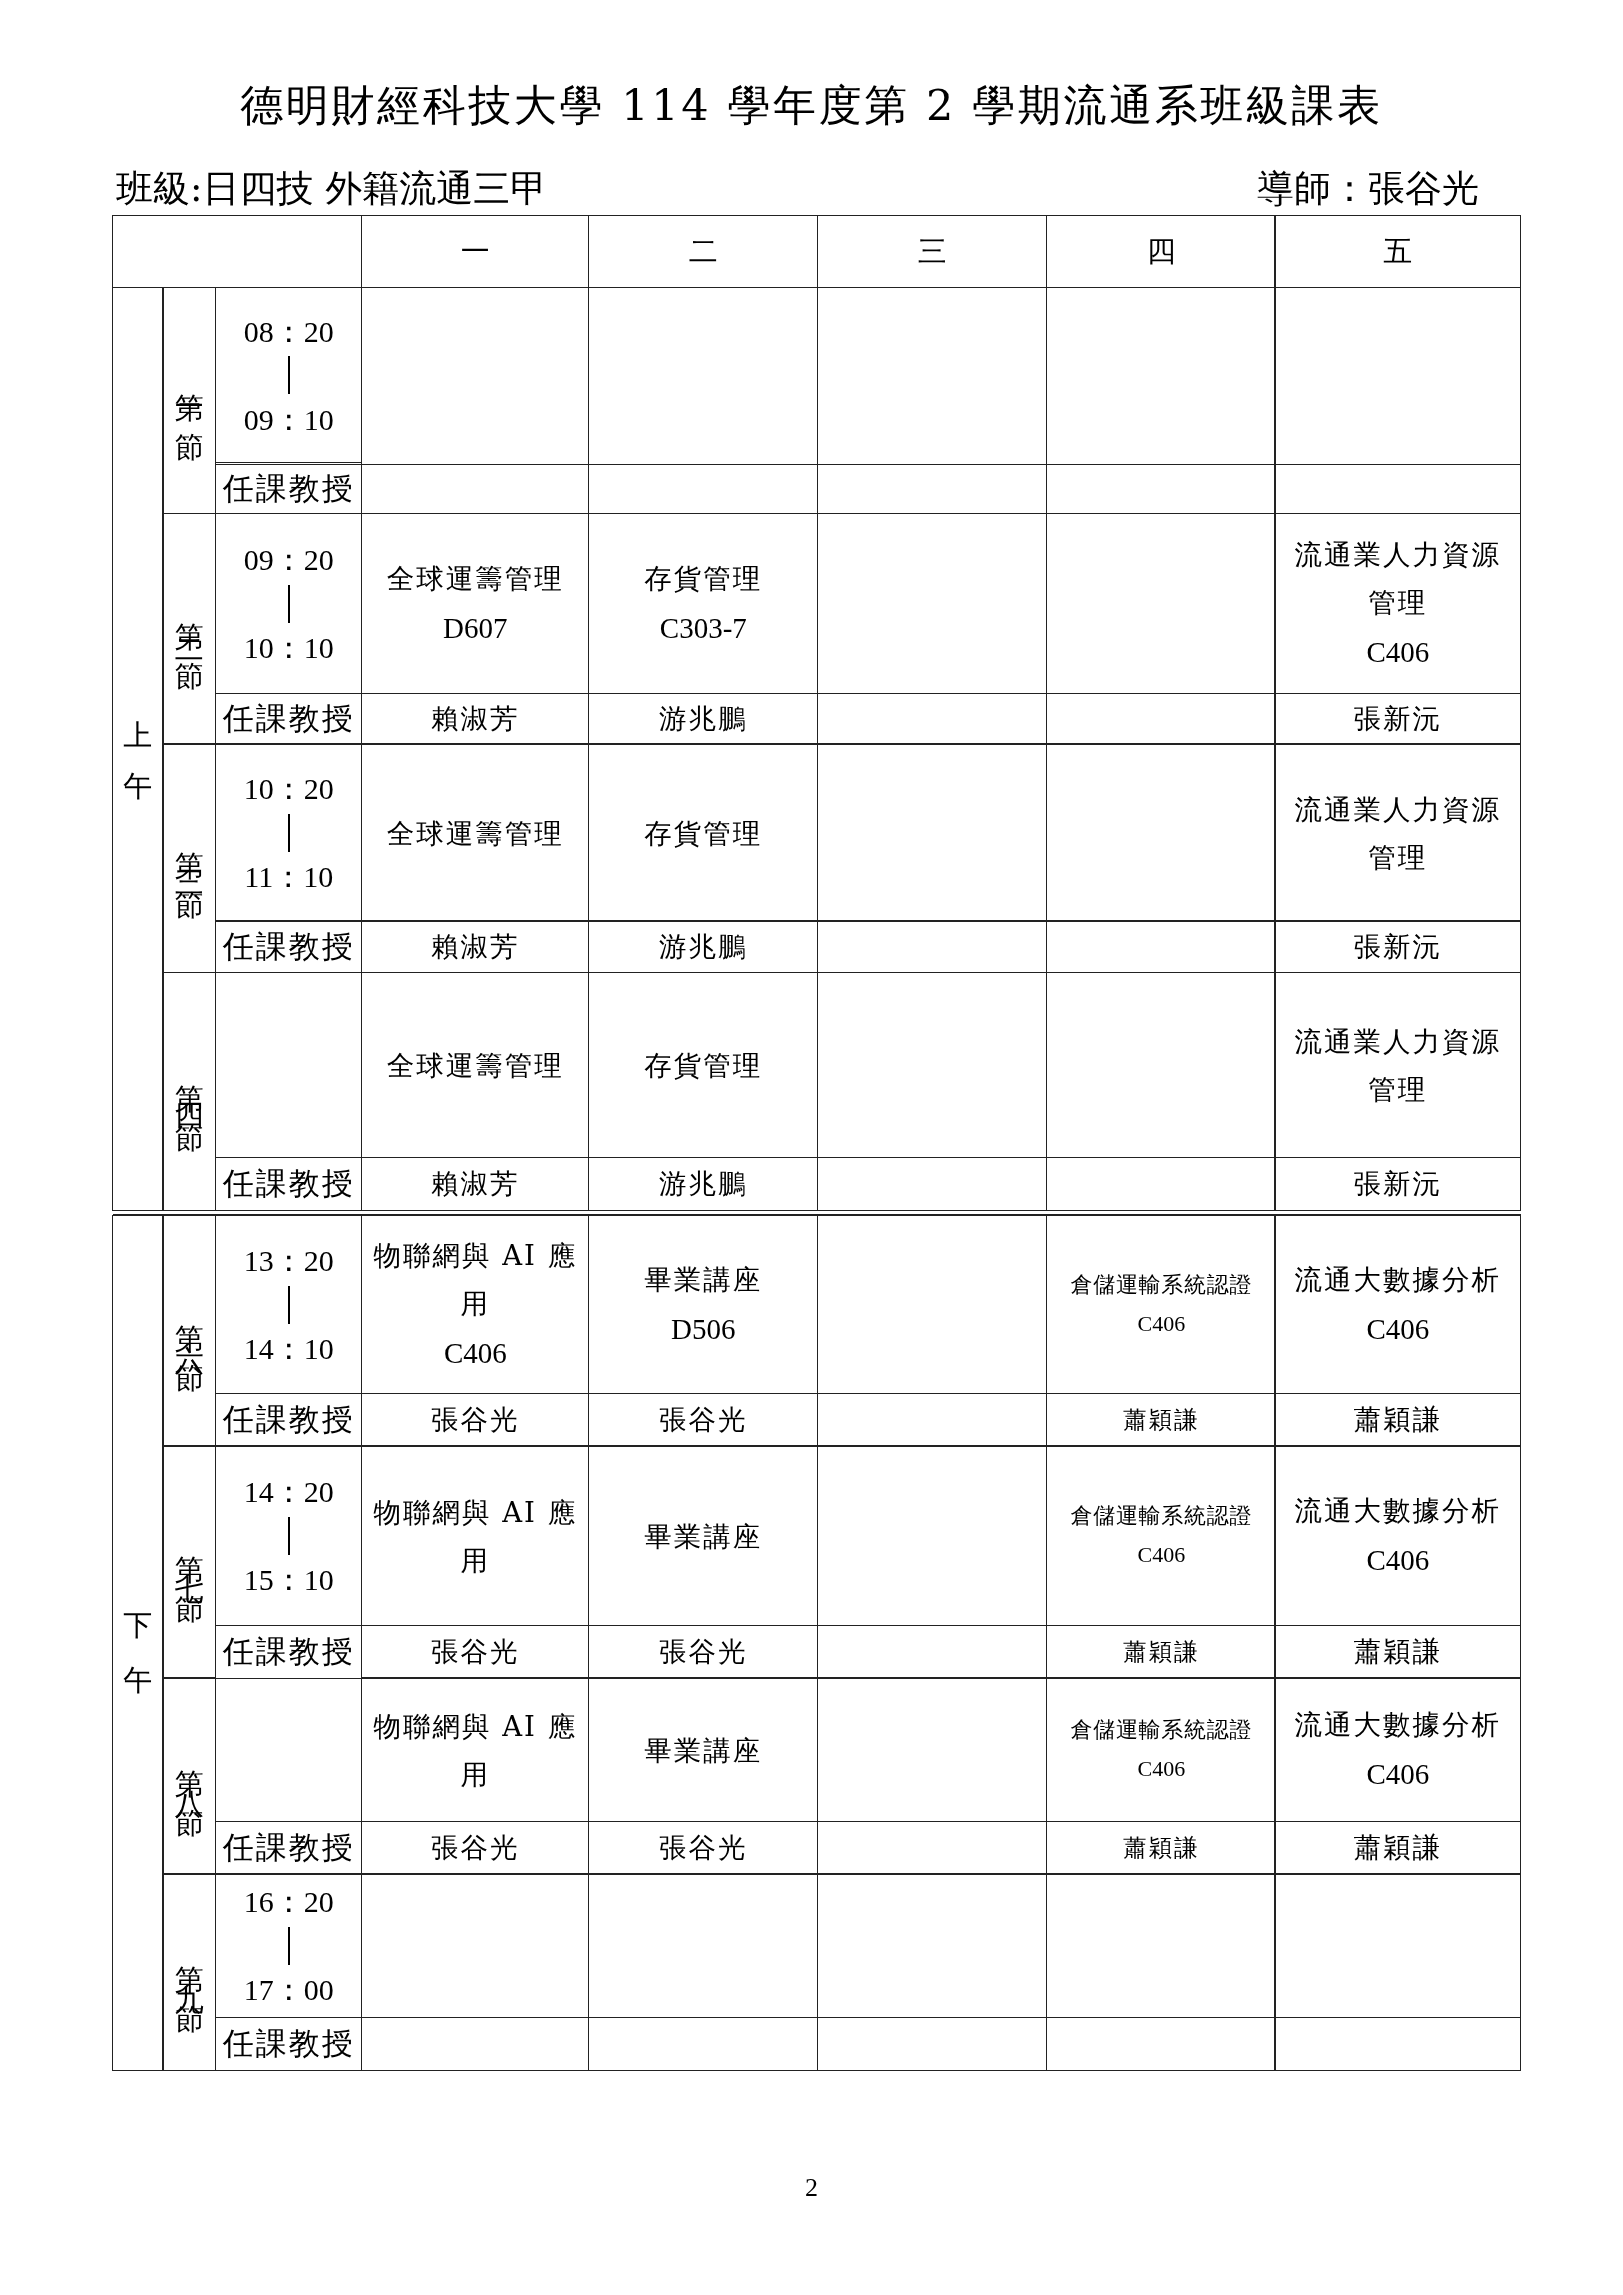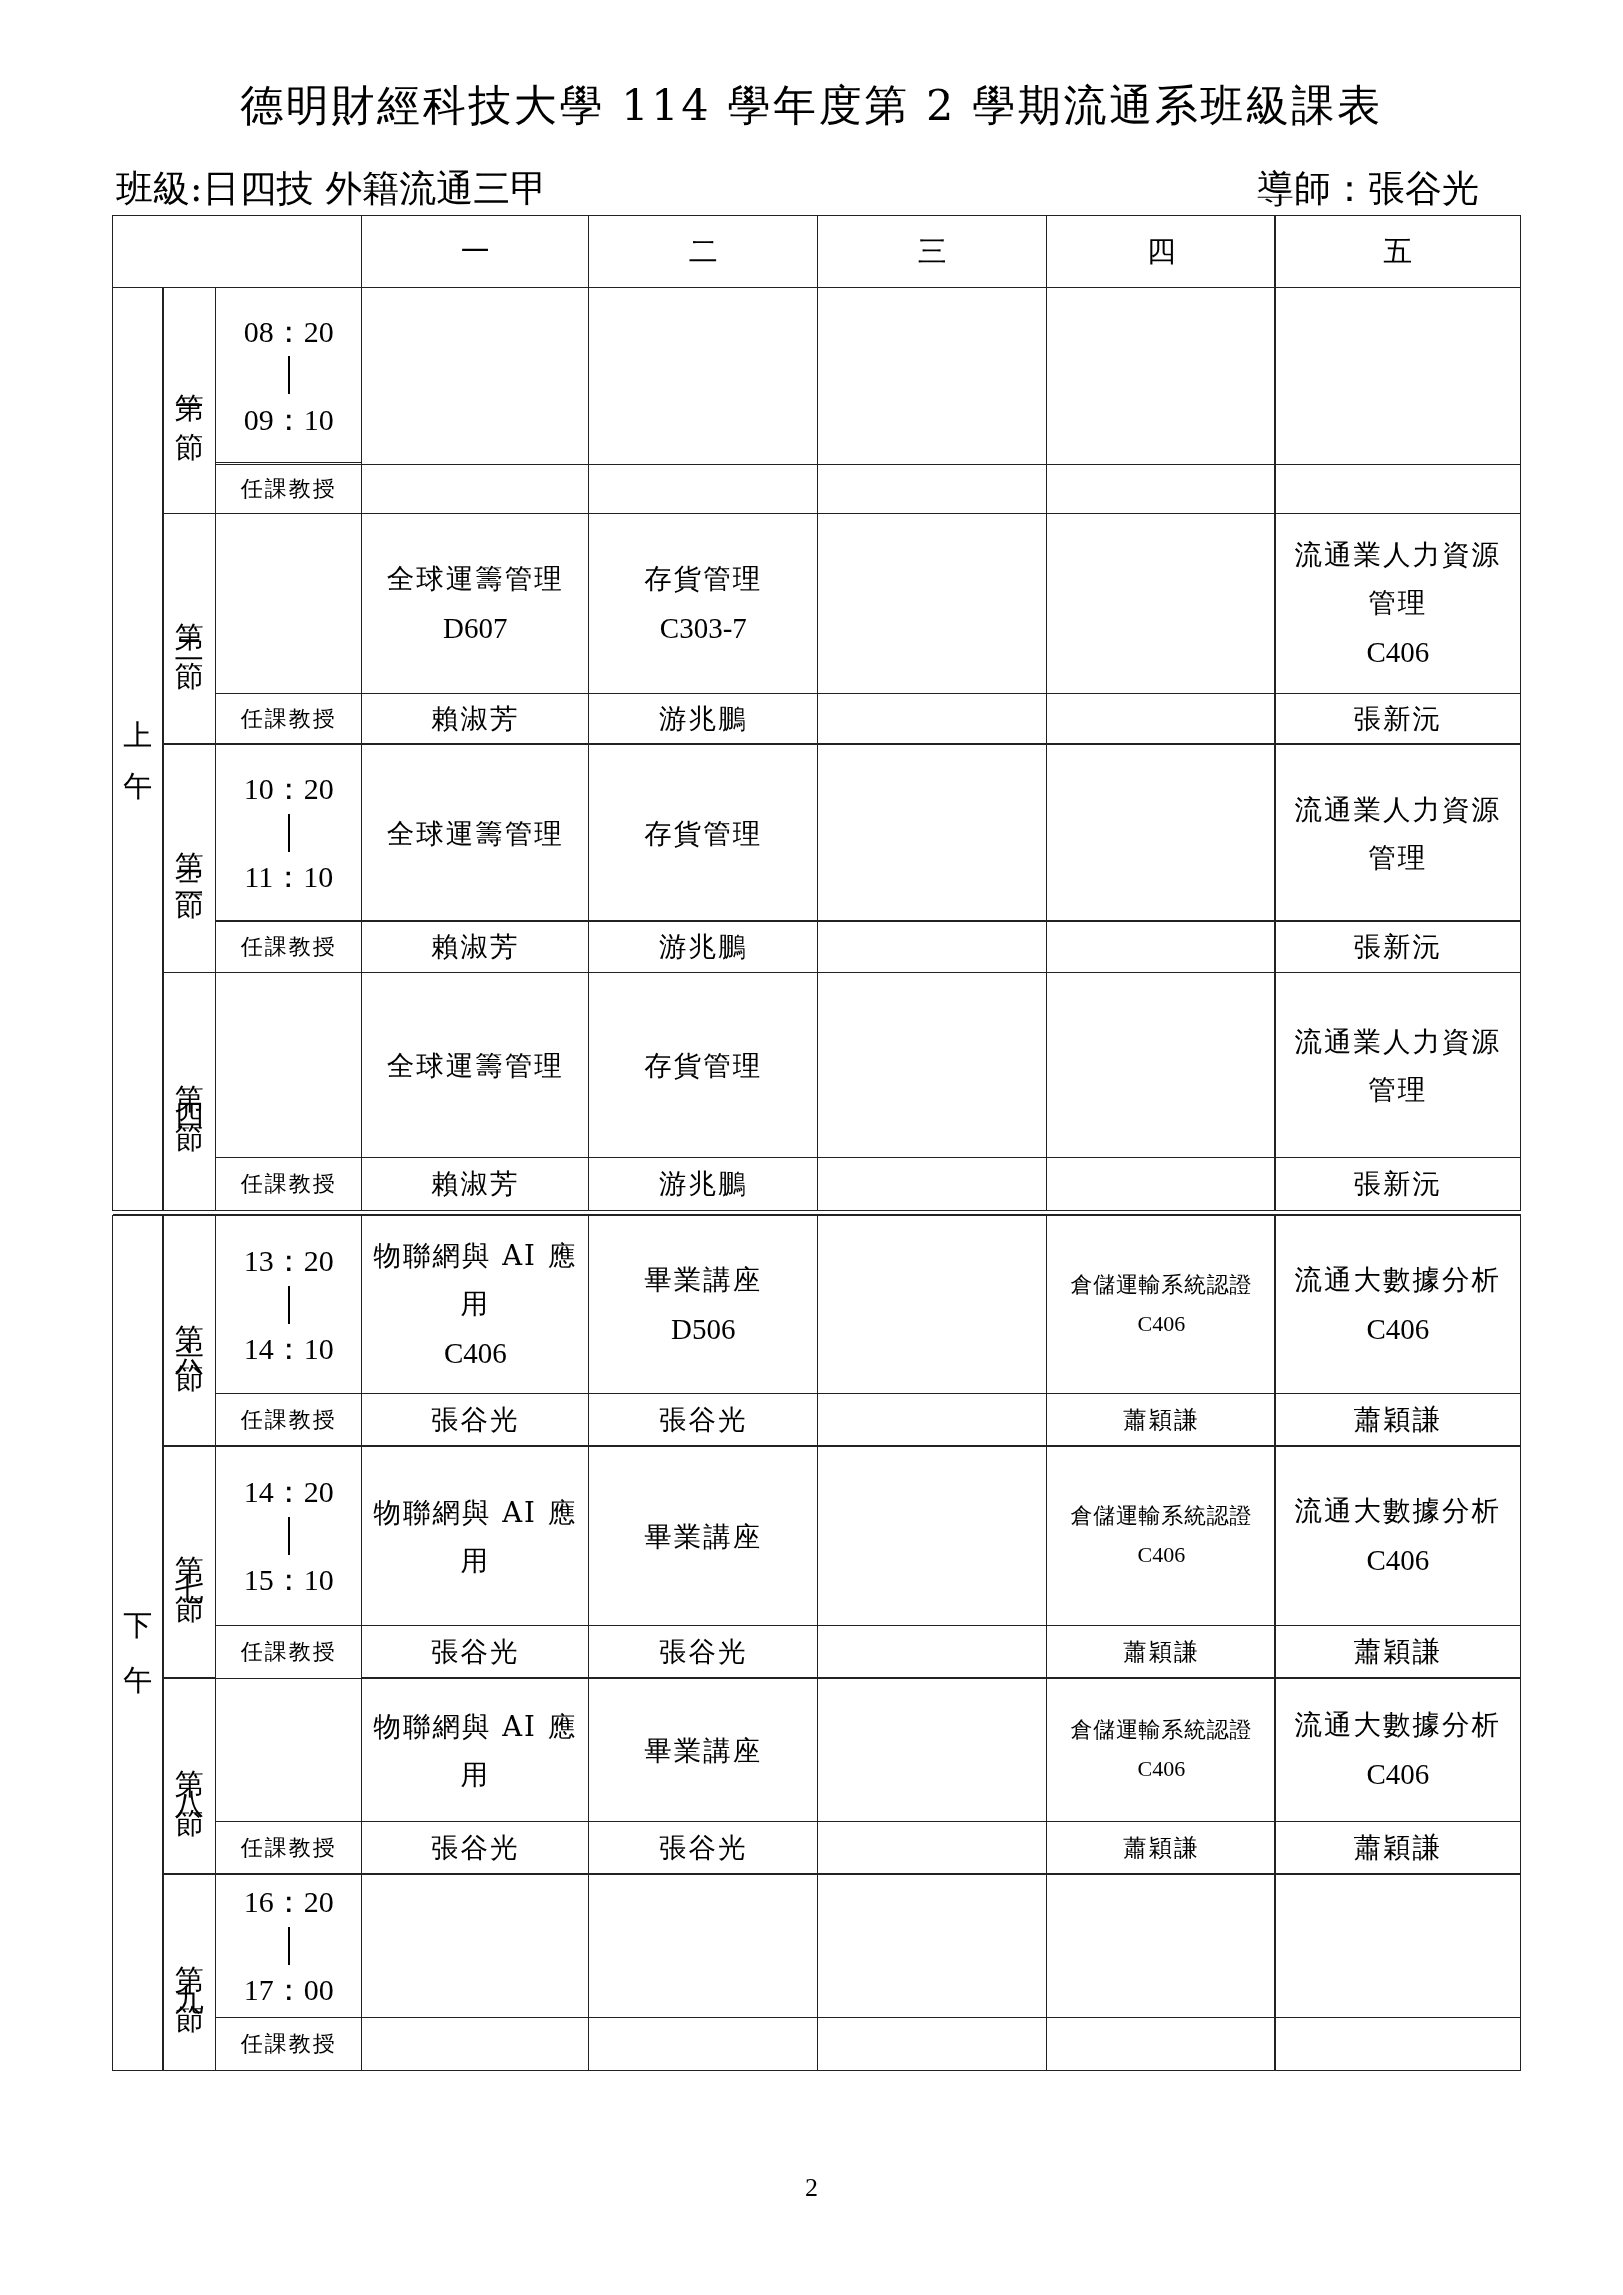--- a/index.html
+++ b/index.html
@@ -9,21 +9,21 @@
            font-size:43px; letter-spacing:2.6px; font-family:"DejaVu Serif",serif; }
   .classinfo { position:absolute; left:116px; top:164px; font-size:37px; font-family:"DejaVu Serif",serif; }
   .mentor { position:absolute; right:144px; top:164px; font-size:37px; font-family:"DejaVu Serif",serif; }
   .grid { position:absolute; left:113px; top:216px; width:1408px; height:1855px; }
   .cell { position:absolute; box-sizing:border-box; border:1.6px solid #222; margin-left:-0.7px; margin-top:-0.7px;
           display:flex; flex-direction:column; align-items:center; justify-content:center; text-align:center; }
   .vert { writing-mode:vertical-rl; text-orientation:upright; font-size:29px; letter-spacing:19.6px; line-height:1; }
   .ampm { writing-mode:vertical-rl; text-orientation:upright; font-size:29px; letter-spacing:52px; }
   .time { font-size:30px; line-height:1.05; font-family:"Liberation Serif",serif; }
   .time .bar { width:2.6px; height:38px; background:#000; margin:9.2px auto; }
-  .lbl { font-size:22px; letter-spacing:2px; }
+  .lbl { font-size:31px; letter-spacing:2px; }
   .day { font-size:29px; }
   .course { font-size:27.5px; line-height:1.75; letter-spacing:2px; padding:0 5.2px; }
   .course.small { font-size:22px; letter-spacing:0.7px; }
   .room { font-size:29px; font-family:"Liberation Serif",serif; line-height:1.75; }
   .room.small { font-size:22px; }
   .prof { font-size:27.5px; letter-spacing:2px; }
   .prof.small { font-size:23.6px; }
   .dbl { position:absolute; left:113px; width:1408px; height:4.6px; box-sizing:border-box;
          border-top:1.6px solid #222; border-bottom:1.6px solid #222; background:#fff; }
   .pageno { position:absolute; left:0; width:1623px; top:2173px; text-align:center; font-size:26px;
@@ -103,20 +103,27 @@
     <div class="cell " style="left: 1162px; width: 247px; top: 72px; height: 178px;">
       <div class="course"></div>
       <div class="room"></div>
     </div>
     <div class="cell " style="left: 1162px; width: 247px; top: 249px; height: 50px;">
       <div class="prof"></div>
     </div>
     <div class="cell " style="left: 50px; width: 54px; top: 298px; height: 232px;">
       <div class="vert">第二節</div>
     </div>
+    <div class="cell " style="left: 103px; width: 147px; top: 298px; height: 181px;">
+      <div class="time">
+        <div class="">09：20</div>
+        <div class="bar"></div>
+        <div class="">10：10</div>
+      </div>
+    </div>
     <div class="cell " style="left: 103px; width: 147px; top: 478px; height: 52px;">
       <div class="lbl">任課教授</div>
     </div>
     <div class="cell " style="left: 249px; width: 228px; top: 298px; height: 181px;">
       <div class="course">全球運籌管理</div>
       <div class="room">D607</div>
     </div>
     <div class="cell " style="left: 249px; width: 228px; top: 478px; height: 52px;">
       <div class="prof">賴淑芳</div>
     </div>

